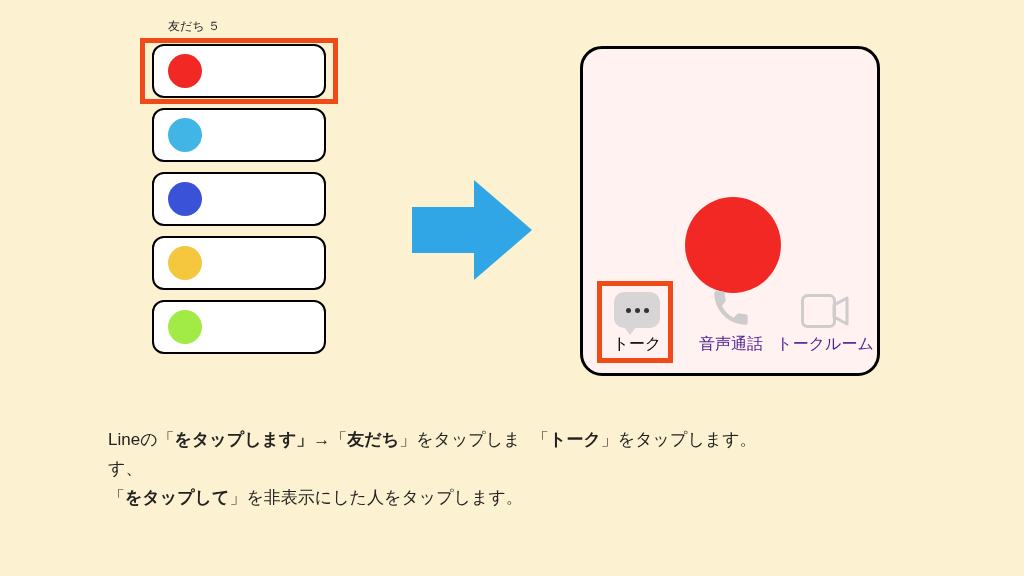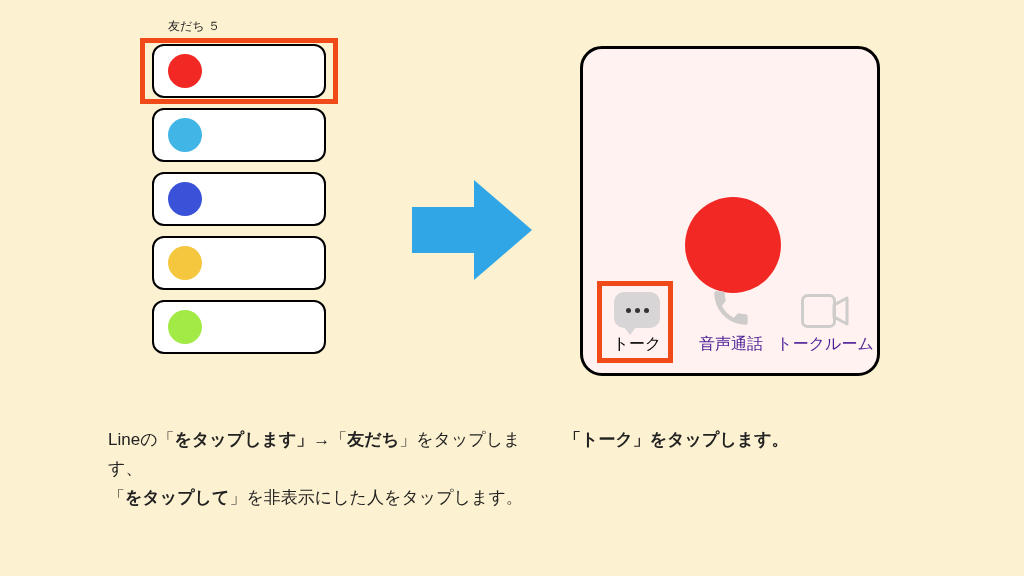--- a/index.html
+++ b/index.html
@@ -145,21 +145,21 @@
   }
   .phone-icon svg, .cam-icon svg { display:block; }
 
   
   .caption {
     position: absolute;
     font-size: 17px;
     line-height: 1.7;
   }
   .caption-left  { left: 108px; top: 426px; width: 430px; }
-  .caption-right { left: 564px; top: 426px; width: 320px; font-weight: bold; }
+  .caption-right { left: 532px; top: 426px; width: 320px; }
 </style>
 </head>
 <body>
 
 <div class="friends-title">友だち ５</div>
 
 <div class="friends-list">
   <div class="friend-row">
       <span class="dot dot-red"></span>
     </div>

